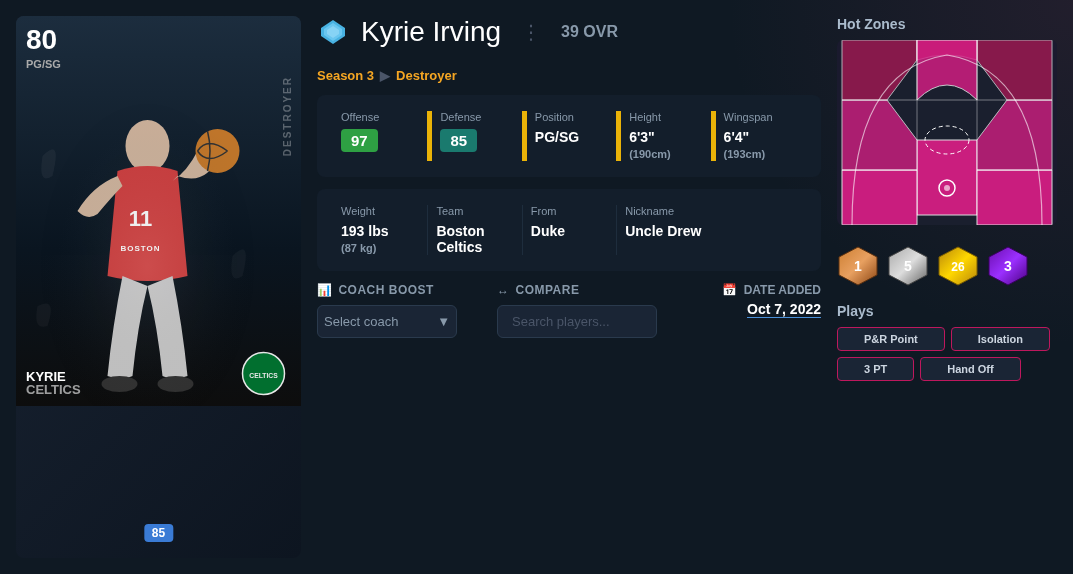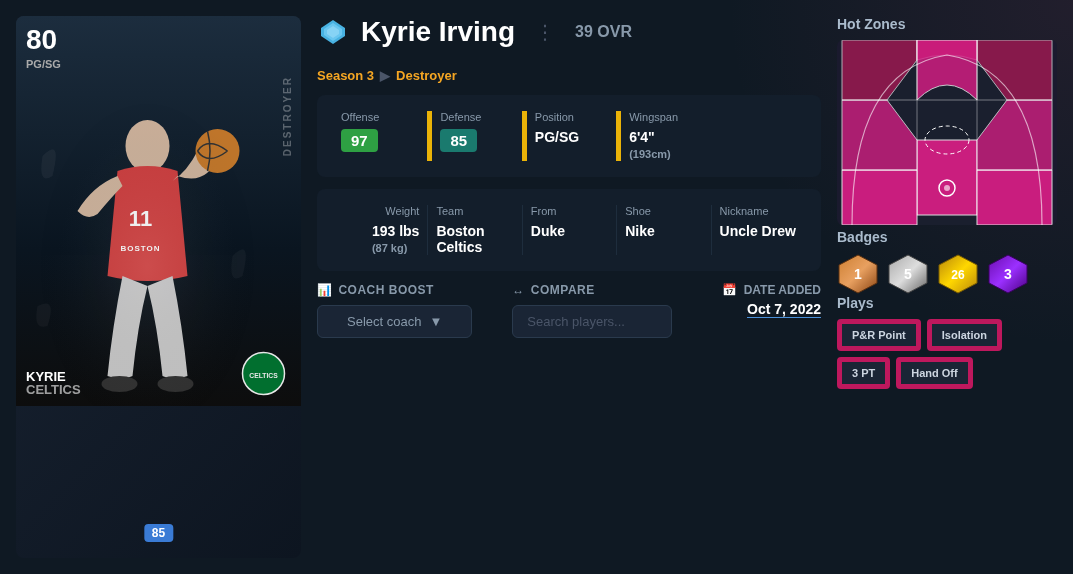--- a/index.html
+++ b/index.html
@@ -148,21 +148,21 @@
     .diamond-icon {
       width: 32px;
       height: 32px;
       display: flex;
       align-items: center;
       justify-content: center;
     }
 
     .player-name-main {
       font-size: 28px;
-      font-weight: 700;
+      font-weight: 400;
       color: #ffffff;
     }
 
     .ovr-divider {
       color: #4a5568;
       font-size: 20px;
       margin: 0 8px;
     }
 
     .ovr-value {
@@ -242,21 +242,20 @@
       border-radius: 8px;
       padding: 16px;
     }
 
     .second-row .stat-item {
       border-left: 1px solid #1e2d3d;
     }
 
     .second-row .stat-item:first-child {
       border-left: none;
-      align-items: flex-end;
     }
 
     .actions-row {
       display: flex;
       justify-content: space-between;
       align-items: flex-start;
     }
 
     .left-actions {
       display: flex;
@@ -280,21 +279,21 @@
       letter-spacing: 0.5px;
     }
 
     .select-coach-btn {
       display: flex;
       align-items: center;
       gap: 8px;
       background: #1a2535;
       border: 1px solid #2a3a4d;
       border-radius: 6px;
-      padding: 8px 29px;
+      padding: 8px 6px;
       color: #8899aa;
       font-size: 13px;
       cursor: pointer;
       min-width: 140px;
     }
 
     .dropdown-arrow {
       margin-left: auto;
       color: #8899aa;
     }
@@ -334,20 +333,21 @@
       color: #ffffff;
       border-bottom: 1px solid #4a90d9;
     }
 
     
     .right-panel {
       width: 220px;
       min-width: 220px;
       display: flex;
       flex-direction: column;
+      gap: 16px;
     }
 
     .section-title {
       font-size: 14px;
       font-weight: 700;
       color: #aabbcc;
       margin-bottom: 8px;
     }
 
     
@@ -374,23 +374,23 @@
     .plays-section {}
 
     .plays-row {
       display: flex;
       gap: 6px;
       flex-wrap: wrap;
     }
 
     .play-tag {
       background: #1a2535;
-      border: 5px solid #be185d;
+      border: 1px solid #be185d;
       border-radius: 4px;
-      padding: 5px 10px;
+      padding: 5px 26px;
       font-size: 11px;
       font-weight: 600;
       color: #ccd5e0;
     }
 
     
     body::before {
       content: '';
       position: absolute;
       top: 0;
@@ -497,20 +497,27 @@
       </div>
       <div class="stat-item">
         <span class="stat-label">Defense</span>
         <span class="stat-badge stat-badge-teal">85</span>
       </div>
       <div class="stat-item">
         <span class="stat-label">Position</span>
         <span class="stat-value">PG/SG</span>
       </div>
       <div class="stat-item">
+        <span class="stat-label">Height</span>
+        <span class="stat-value">
+          <span>6'3"</span><br>
+          <span style="font-size:11px; color:#8899aa;">(190cm)</span>
+        </span>
+      </div>
+      <div class="stat-item">
         <span class="stat-label">Wingspan</span>
         <span class="stat-value">
           <span>6'4"</span><br>
           <span style="font-size:11px; color:#8899aa;">(193cm)</span>
         </span>
       </div>
     </div>
 
     <div class="second-row">
       <div class="stat-item" style="border-left:none;">
@@ -520,24 +527,20 @@
           <span style="font-size:11px; color:#8899aa;">(87 kg)</span>
         </span>
       </div>
       <div class="stat-item">
         <span class="stat-label">Team</span>
         <span class="stat-value">Boston Celtics</span>
       </div>
       <div class="stat-item">
         <span class="stat-label">From</span>
         <span class="stat-value">Duke</span>
-      </div>
-      <div class="stat-item">
-        <span class="stat-label">Shoe</span>
-        <span class="stat-value">Nike</span>
       </div>
       <div class="stat-item">
         <span class="stat-label">Nickname</span>
         <span class="stat-value">Uncle Drew</span>
       </div>
     </div>
 
     <div class="actions-row">
       <div class="left-actions">
 
@@ -609,21 +612,20 @@
 
         <line x1="75" y1="0" x2="75" y2="100" stroke="#ffffff" stroke-width="0.8" opacity="0.5"></line>
         <line x1="135" y1="0" x2="135" y2="100" stroke="#ffffff" stroke-width="0.8" opacity="0.5"></line>
         <line x1="0" y1="60" x2="210" y2="60" stroke="#ffffff" stroke-width="0.8" opacity="0.5"></line>
         <line x1="0" y1="130" x2="75" y2="130" stroke="#ffffff" stroke-width="0.8" opacity="0.5"></line>
         <line x1="135" y1="130" x2="210" y2="130" stroke="#ffffff" stroke-width="0.8" opacity="0.5"></line>
       </svg>
     </div>
 
     <div class="badges-section">
-      <div class="section-title">Badges</div>
       <div class="badges-row">
         <div style="display:flex; align-items:center; justify-content:center; width:42px; height:42px; position:relative;">
           <svg width="42" height="42" viewBox="0 0 42 42">
             <polygon points="21,2 40,12 40,30 21,40 2,30 2,12" fill="url(#bronzeGrad)" stroke="#5a3010" stroke-width="1"></polygon>
             <defs>
               <linearGradient id="bronzeGrad" x1="0%" y1="0%" x2="100%" y2="100%">
                 <stop offset="0%" stop-color="#cd7f32"></stop>
                 <stop offset="50%" stop-color="#e8a060"></stop>
                 <stop offset="100%" stop-color="#8B4513"></stop>
               </linearGradient>

